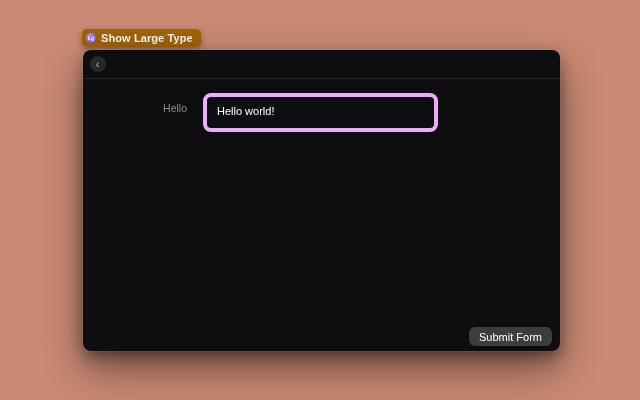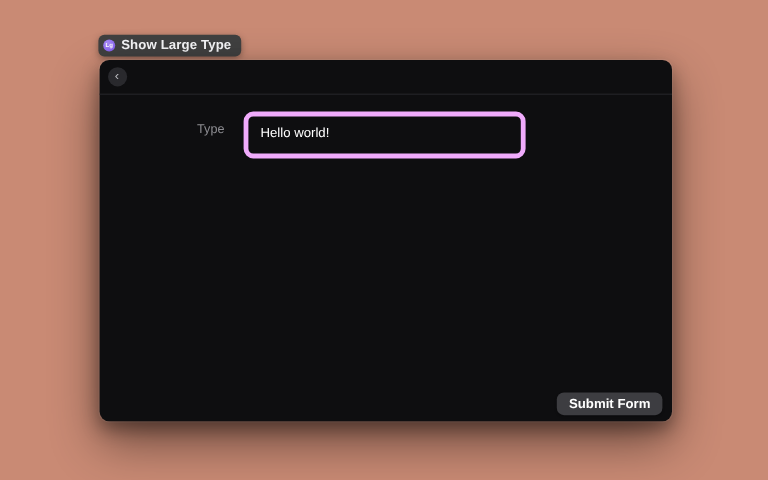--- a/index.html
+++ b/index.html
@@ -17,21 +17,21 @@
       radial-gradient(55% 50% at 102% 104%, rgba(219,100,130,.95), rgba(219,100,130,0) 72%),
       linear-gradient(180deg, #dcе8d4 0%, #d8e2d2 18%, #cfa383 55%, #c64f4f 100%);
     background-color:#c98a74;
   }
 
   
   .badge {
     position:absolute; left:82px; top:29px; height:18px;
     display:flex; align-items:center; gap:5px;
     padding:0 8px 0 4px;
-    background:#404040; border-radius:5px;
+    background:#a16207; border-radius:5px;
     box-shadow:0 2px 6px rgba(0,0,0,.35);
   }
   .badge-icon {
     width:10px; height:10px; border-radius:50%;
     background:radial-gradient(circle at 35% 30%, #a98df7, #7d54ec);
     color:#fff; font-size:5px; font-weight:700;
     display:flex; align-items:center; justify-content:center;
     line-height:1;
   }
   .badge-label { color:#f5f5f7; font-size:11px; font-weight:600; letter-spacing:.1px; white-space:nowrap; }
@@ -63,21 +63,21 @@
   }
   .field-textarea {
     margin-left:16px; width:235px; height:39px;
     background:transparent; border:4px solid #f0abfc; border-radius:8px;
     color:#ffffff; font-size:11px; font-family:"Liberation Sans", sans-serif;
     padding:7px 10px; resize:none; outline:none; line-height:1.3;
   }
   .submit-button {
     position:absolute; right:8px; bottom:5px; height:19px;
     background:#3d3d41; border:none; border-radius:6px; cursor:pointer;
-    color:#ffffff; font-size:11px; font-weight:700;
+    color:#ffffff; font-size:11px; font-weight:400;
     font-family:"Liberation Sans", sans-serif;
     padding:0 10px; display:flex; align-items:center;
     box-shadow:0 1px 2px rgba(0,0,0,.3);
   }
 </style>
 </head>
 <body>
 
 <div class="badge">
   <span class="badge-icon">Lg</span>
@@ -86,19 +86,19 @@
 
 <div class="window">
   <div class="window-header">
     <button class="back-button">
       <span>‹</span>
     </button>
   </div>
 
   <div class="form-body">
     <div class="form-row">
-      <label class="field-label">Type</label>
+      <label class="field-label">Hello</label>
       <textarea class="field-textarea" style="">Hello world!</textarea>
     </div>
   </div>
 
   <button class="submit-button">Submit Form</button>
 </div>
 
 </body></html>

